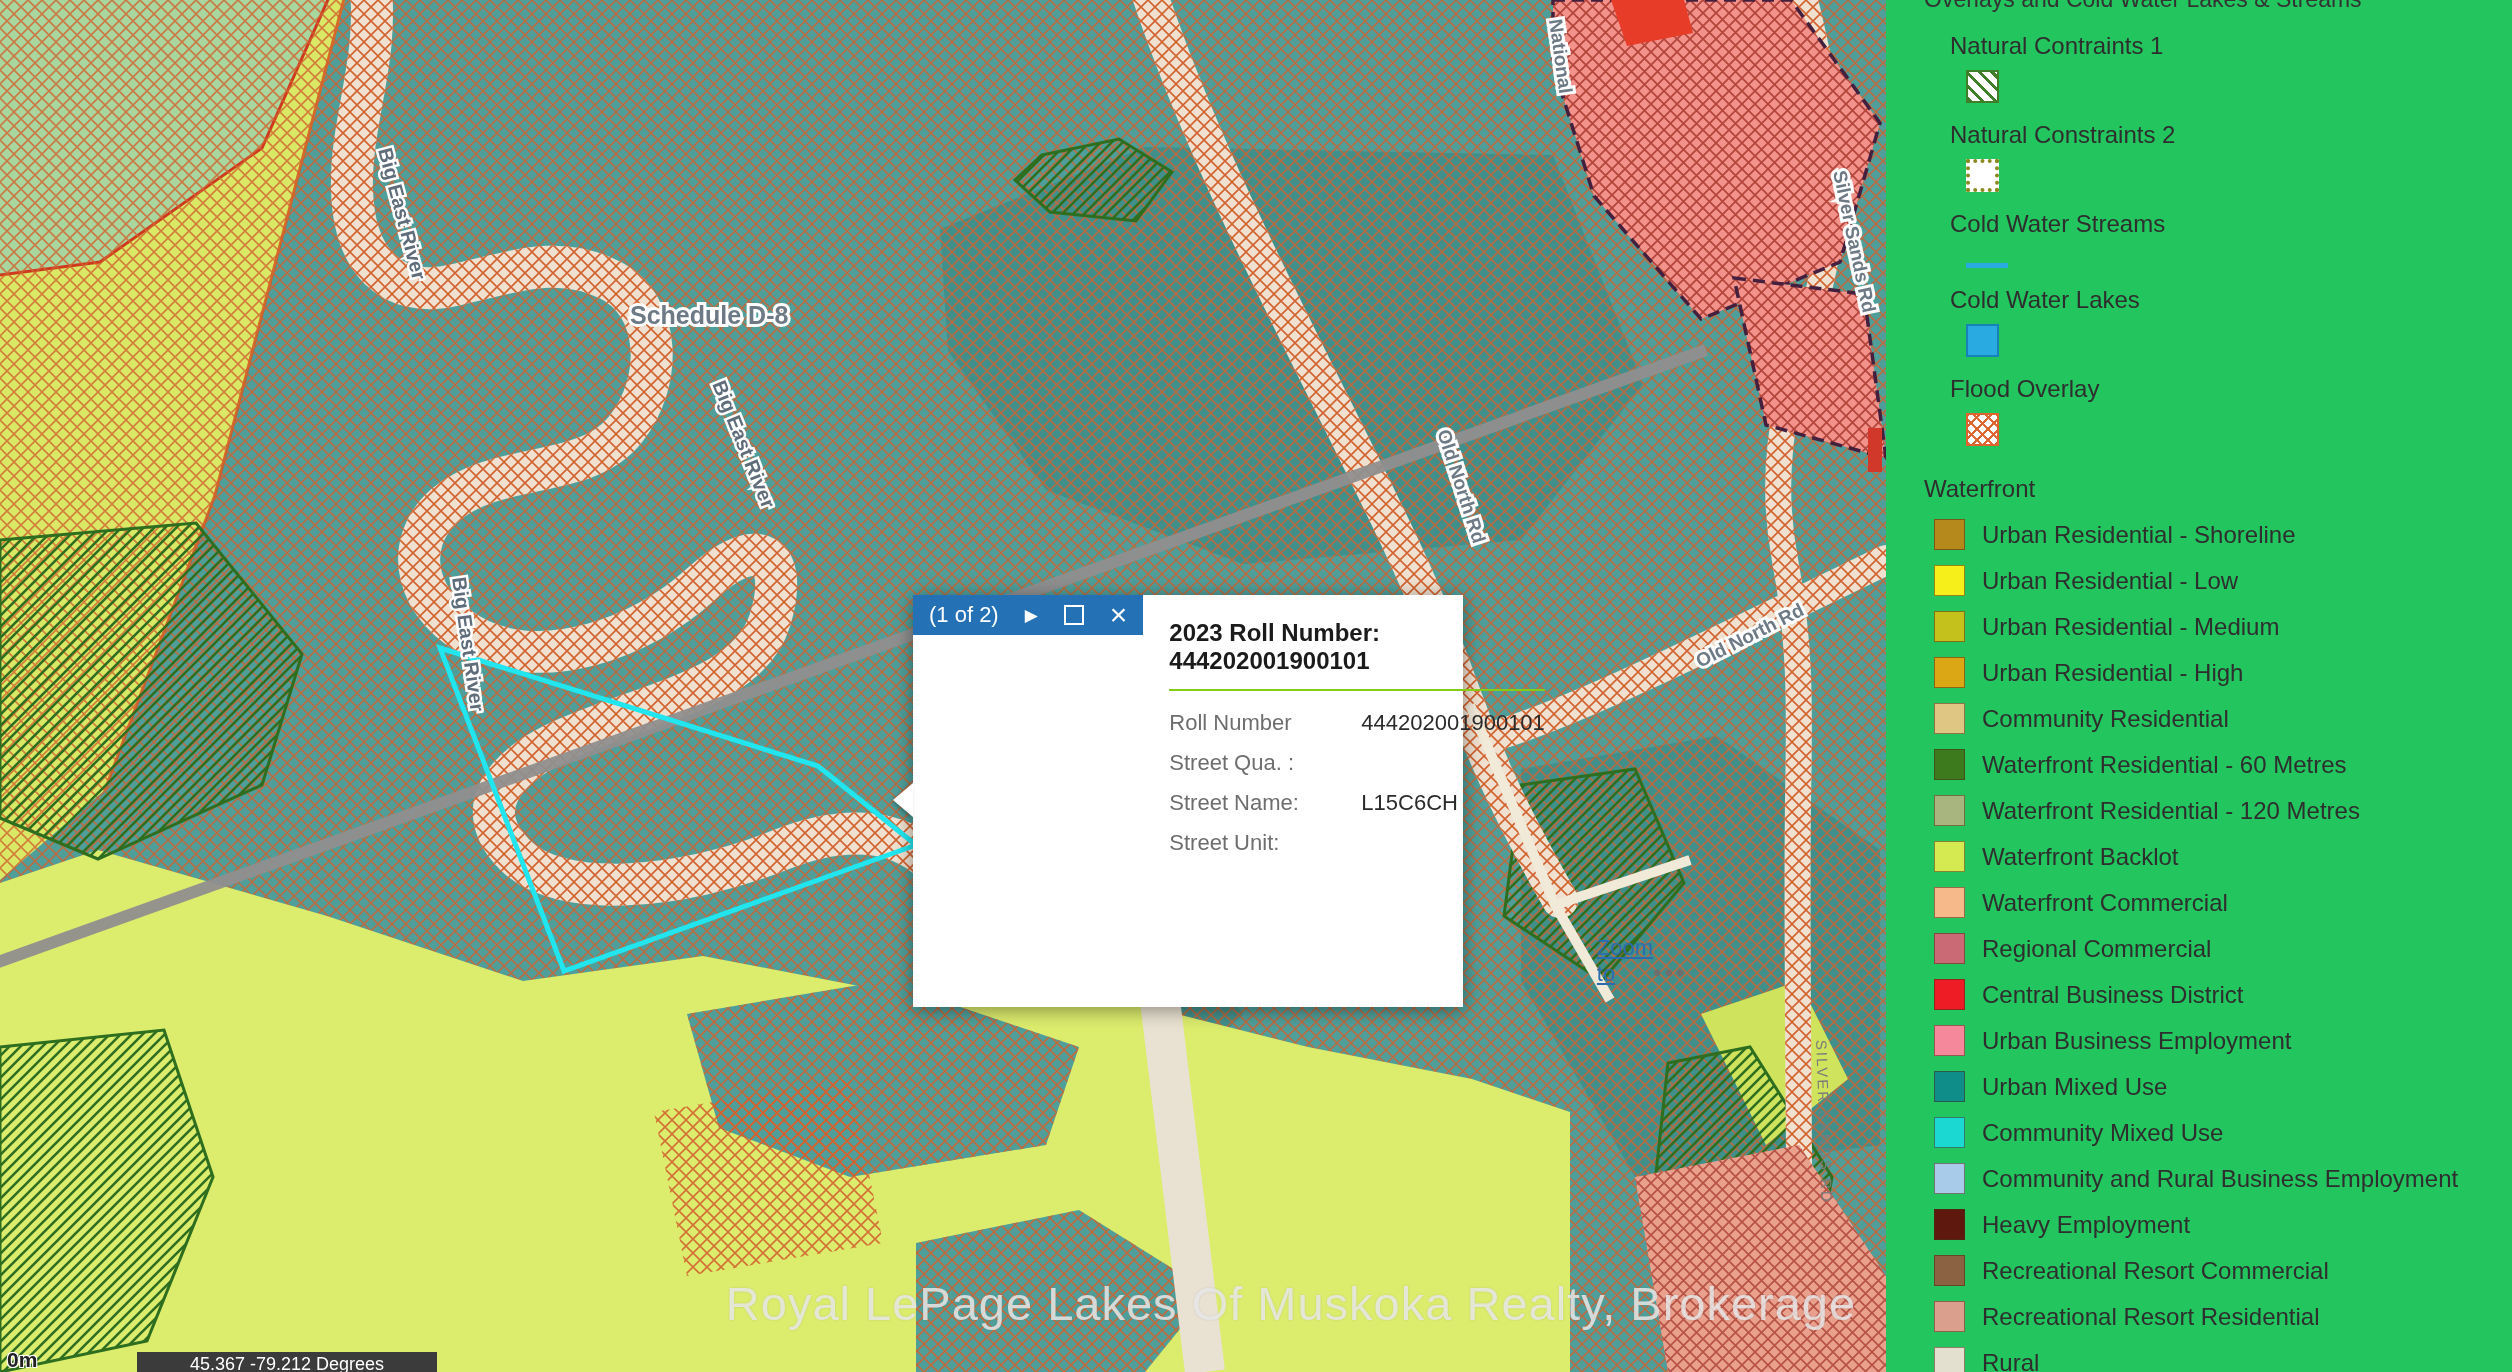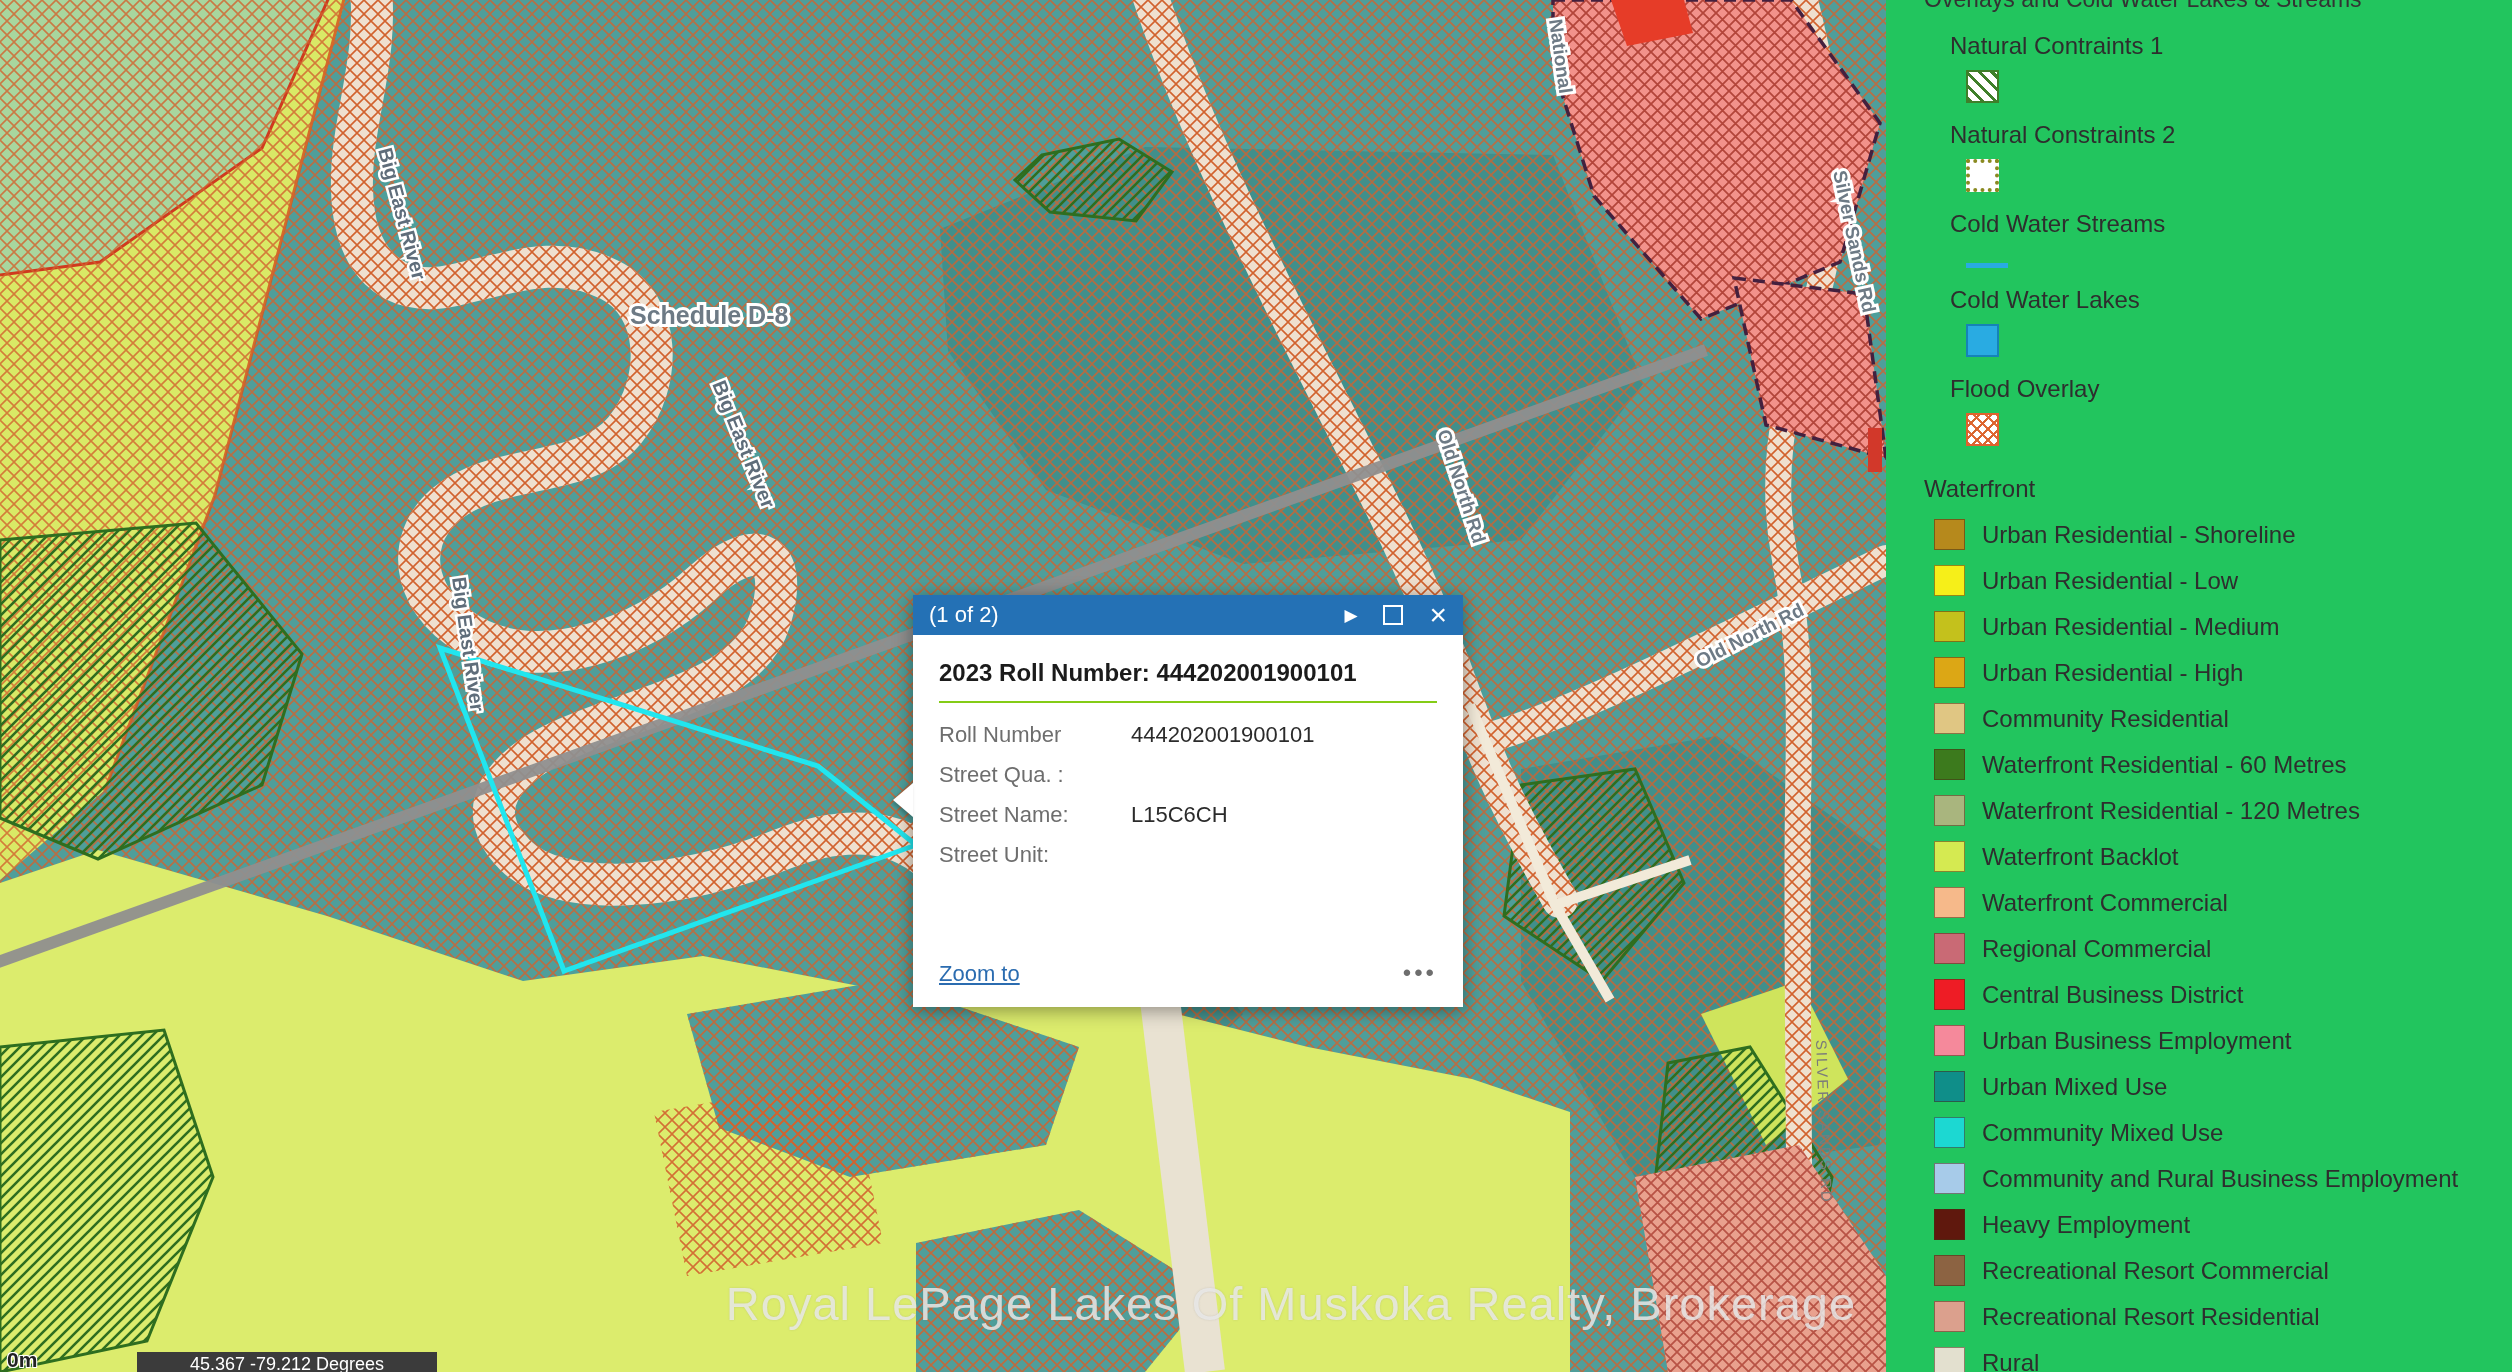--- a/index.html
+++ b/index.html
@@ -13,21 +13,21 @@
   .watermark{position:absolute;left:721px;top:1276px;width:1140px;text-align:center;
     font-size:47px;color:rgba(235,235,235,0.82);letter-spacing:1px;white-space:nowrap;
     text-shadow:0 0 2px rgba(120,120,120,0.25);}
   .coordbar{position:absolute;left:137px;top:1352px;width:300px;height:34px;background:#3b3b3b;
     color:#fff;font-size:18px;display:flex;align-items:flex-start;justify-content:center;padding-top:2px;}
   .scale-label{position:absolute;left:7px;top:1348px;font-size:21px;color:#222;font-weight:bold;
     text-shadow:-1px -1px 0 #fff,1px -1px 0 #fff,-1px 1px 0 #fff,1px 1px 0 #fff;}
 
   
   .popup{position:absolute;left:913px;top:595px;width:550px;height:412px;background:#fff;
-    box-shadow:0 3px 18px rgba(0,0,0,0.4);display:flex;flex-direction:column;}
+    box-shadow:0 3px 18px rgba(0,0,0,0.4);display:flex;flex-direction:row;}
   .popup-arrow{position:absolute;left:-20px;top:188px;width:0;height:0;
     border-top:17px solid transparent;border-bottom:17px solid transparent;border-right:20px solid #ffffff;
     filter:drop-shadow(-2px 2px 2px rgba(0,0,0,0.25));}
   .popup-header{background:#2471b5;color:#fff;height:40px;flex:none;display:flex;align-items:center;
     padding:0 16px;font-size:22px;}
   .popup-header .spacer{margin-left:auto;}
   .ph-btn{color:#fff;margin-left:26px;cursor:pointer;display:flex;align-items:center;justify-content:center;}
   .ph-play{font-size:17px;}
   .ph-max{width:16px;height:16px;border:2px solid #fff;}
   .ph-close{font-size:30px;line-height:20px;}

